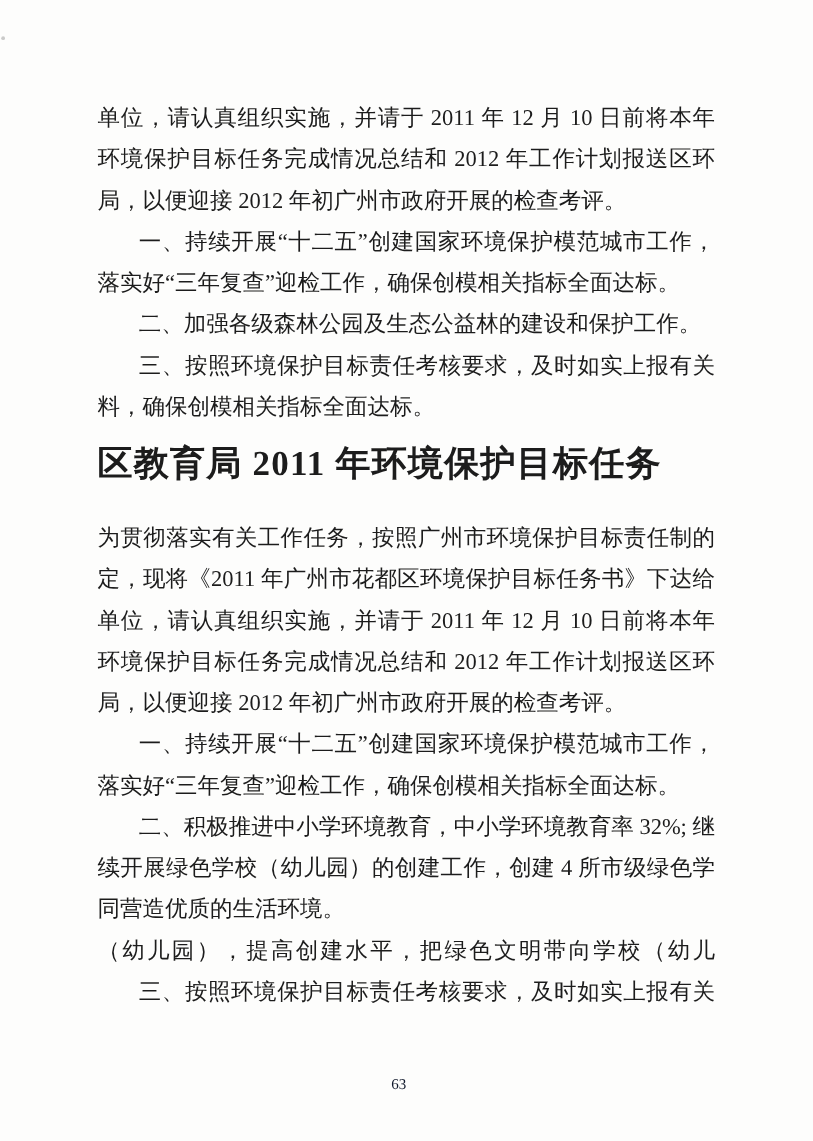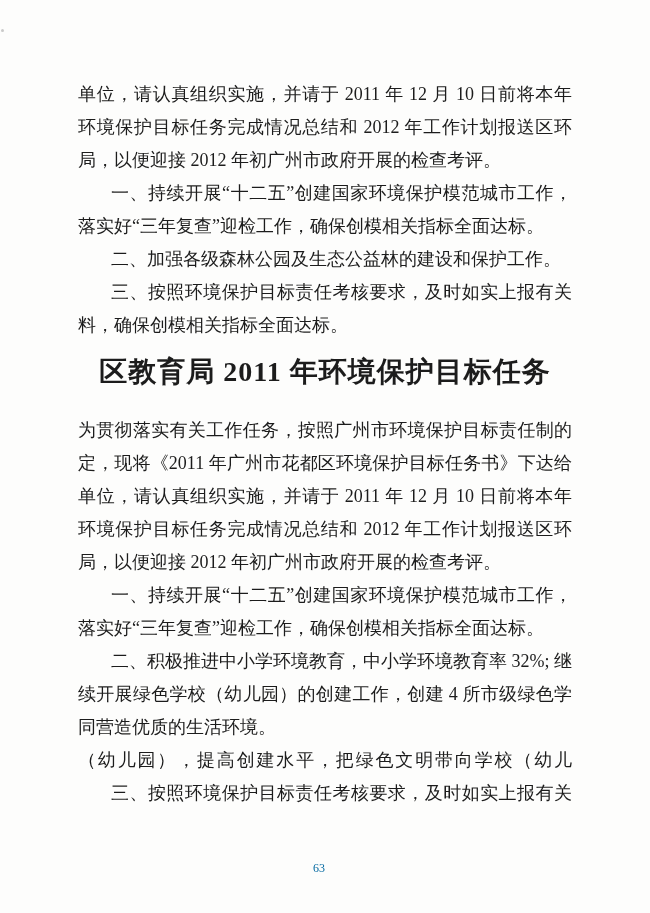--- a/index.html
+++ b/index.html
@@ -41,33 +41,33 @@
     text-align: left;
   }
   .line.fill {
     text-align: justify;
     text-align-last: justify;
   }
   .line.indent { padding-left: 33px; }
   .title {
     font-size: 28px;
     font-weight: 700;
-    text-align: center;
+    text-align: left;
     line-height: 42px;
     margin: 9px 0 21px 0;
     letter-spacing: 1px;
     font-family: "Liberation Serif", "DejaVu Serif", serif;
   }
   .footer {
     position: absolute;
     left: 0; top: 858px;
     width: 638px;
     text-align: center;
   }
-  .pagenum { font-size: 12px; color: #0369a1; }
+  .pagenum { font-size: 12px; color: #0f172a; }
 </style>
 </head>
 <body>
 
 <div class="page">
   <div class="speck"></div>
 
   <main class="content">
     <section class="block">
         <div class="line fill">单位，请认真组织实施，并请于 2011 年 12 月 10 日前将本年度</div>

